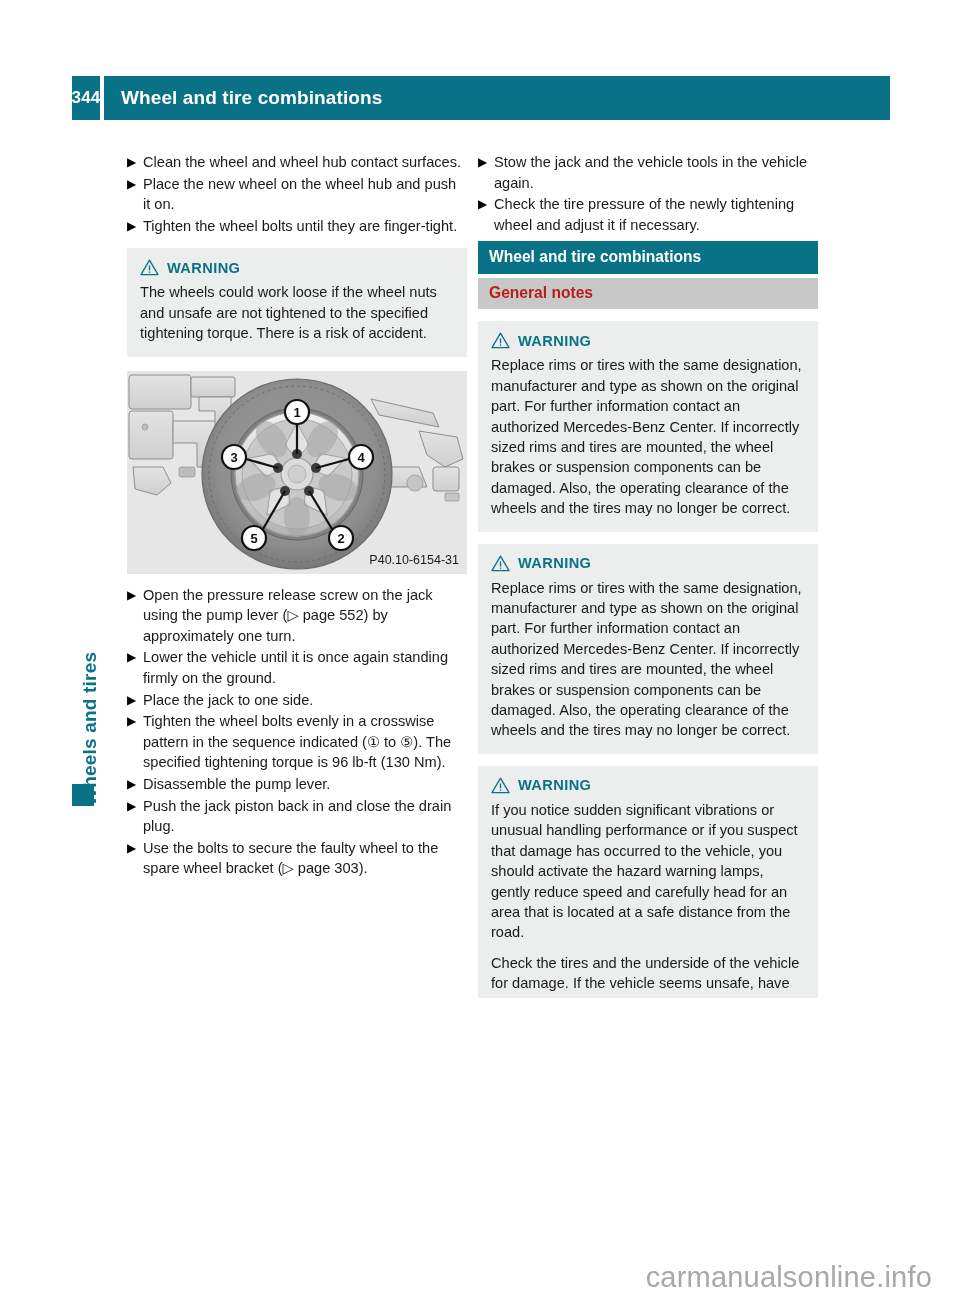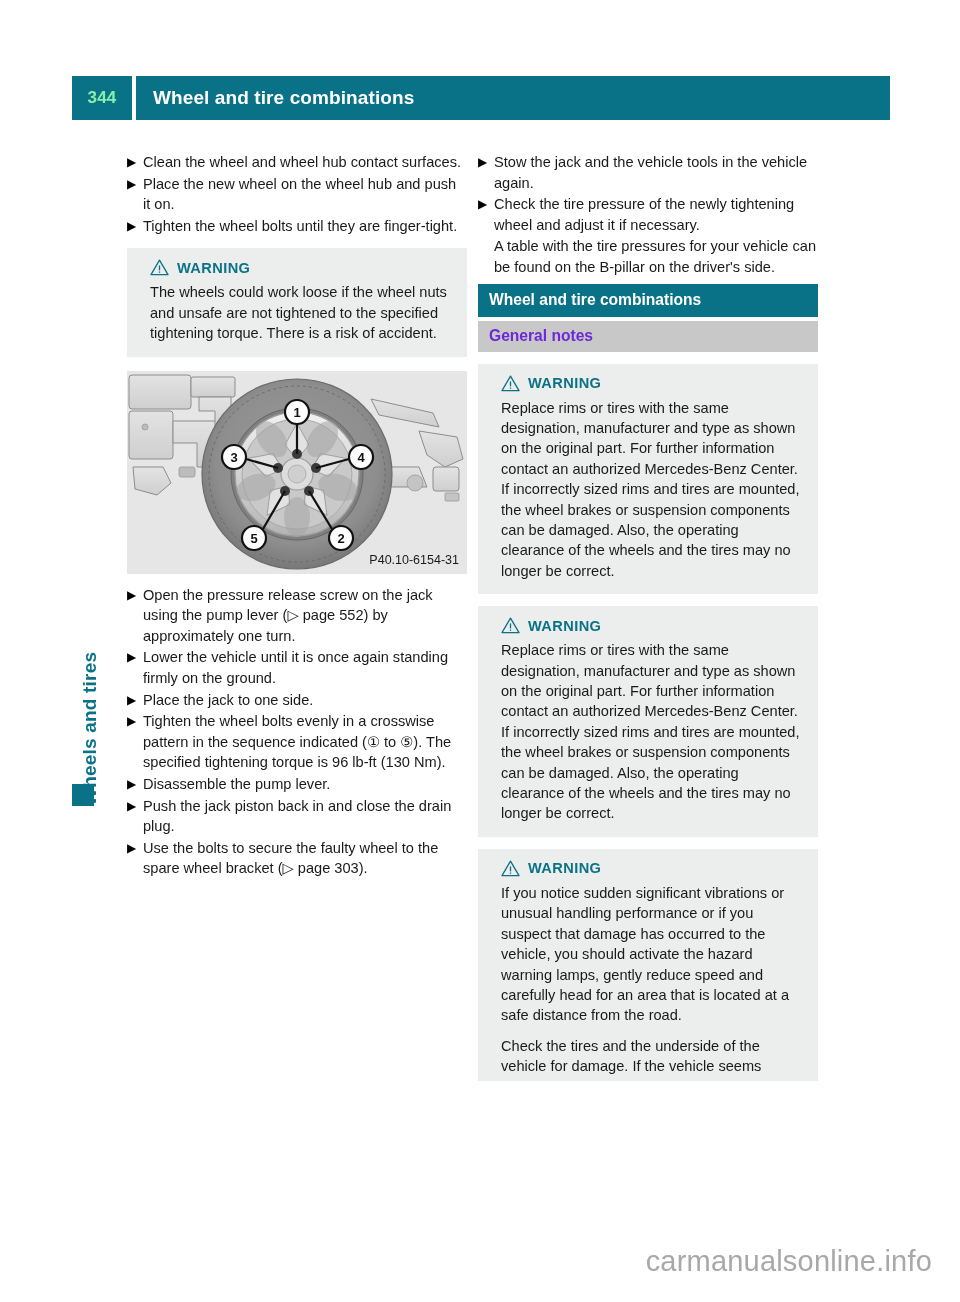--- a/index.html
+++ b/index.html
@@ -16,23 +16,23 @@
   }
 
   
   #header {
     position: absolute;
     left: 72px; top: 76px;
     width: 818px; height: 44px;
     display: flex;
   }
   #page-number {
-    width: 60px; height: 44px;
+    width: 28px; height: 44px;
     background: #0a7287;
-    color: #86efac;
+    color: #ffffff;
     font-size: 17px; font-weight: bold;
     display: flex; align-items: center; justify-content: center;
     letter-spacing: .2px;
   }
   #header-gap { width: 4px; background: #ffffff; }
   #header-title-bar {
     flex: 1; height: 44px;
     background: #0a7287;
     color: #ffffff;
     display: flex; align-items: center;
@@ -102,21 +102,21 @@
   .sub-heading {
     font-size: 15.6px; font-weight: bold;
     margin-top: 20px;
     padding-bottom: 5px;
     border-bottom: 2px solid #3c3c3c;
   }
 
   
   .warning-box {
     background: #eceded;
-    padding: 11px 13px 13px 23px;
+    padding: 11px 13px 13px 13px;
     margin-top: 12px;
   }
   .warning-head {
     display: flex; align-items: center;
     margin-bottom: 6px;
   }
   .warning-icon { flex: none; margin-right: 8px; display: block; }
   .warning-title {
     color: #0a7287;
     font-size: 14.6px; font-weight: bold;
@@ -133,34 +133,34 @@
   
   .section-bar {
     background: #0a7287;
     color: #ffffff;
     font-size: 15.6px; font-weight: bold;
     padding: 7px 11px 8px 11px;
     margin-top: 6px;
   }
   .subsection-bar {
     background: #c8c8c8;
-    color: #6d28d9;
+    color: #b91c1c;
     font-size: 15.6px; font-weight: bold;
     padding: 6px 11px 7px 11px;
     margin-top: 4px;
   }
 
   
   .figure { margin-top: 14px; position: relative; }
   .figure svg { display: block; }
 
   
   #watermark {
     position: absolute;
-    right: 28px; bottom: 24px;
+    right: 28px; bottom: 8px;
     color: #a8a8a8;
     font-size: 29px;
     letter-spacing: .2px;
   }
 </style>
 </head>
 <body>
 
 <div id="header">
   <div id="page-number">344</div>
@@ -372,21 +372,20 @@
 
   <div class="bullet-list">
     <div class="bullet">
       <span class="bullet-marker">▶</span>
       <span class="bullet-text">Stow the jack and the vehicle tools in the vehicle again.</span>
     </div>
     <div class="bullet">
       <span class="bullet-marker">▶</span>
       <span class="bullet-text">Check the tire pressure of the newly tightening wheel and adjust it if necessary.</span>
     </div>
-    <div class="plain-para">A table with the tire pressures for your vehicle can be found on the B-pillar on the driver's side.</div>
   </div>
 
   <div class="section-bar">Wheel and tire combinations</div>
   <div class="subsection-bar">General notes</div>
 
   <div class="warning-box">
     <div class="warning-head">
       <svg class="warning-icon" width="19" height="17" viewBox="0 0 19 17">
         <path d="M9.5 1.2 L18 15.6 L1 15.6 Z" fill="none" stroke="#0a7287" stroke-width="1.3" stroke-linejoin="round"></path>
         <rect x="8.85" y="6.4" width="1.3" height="5" fill="#0a7287"></rect>

